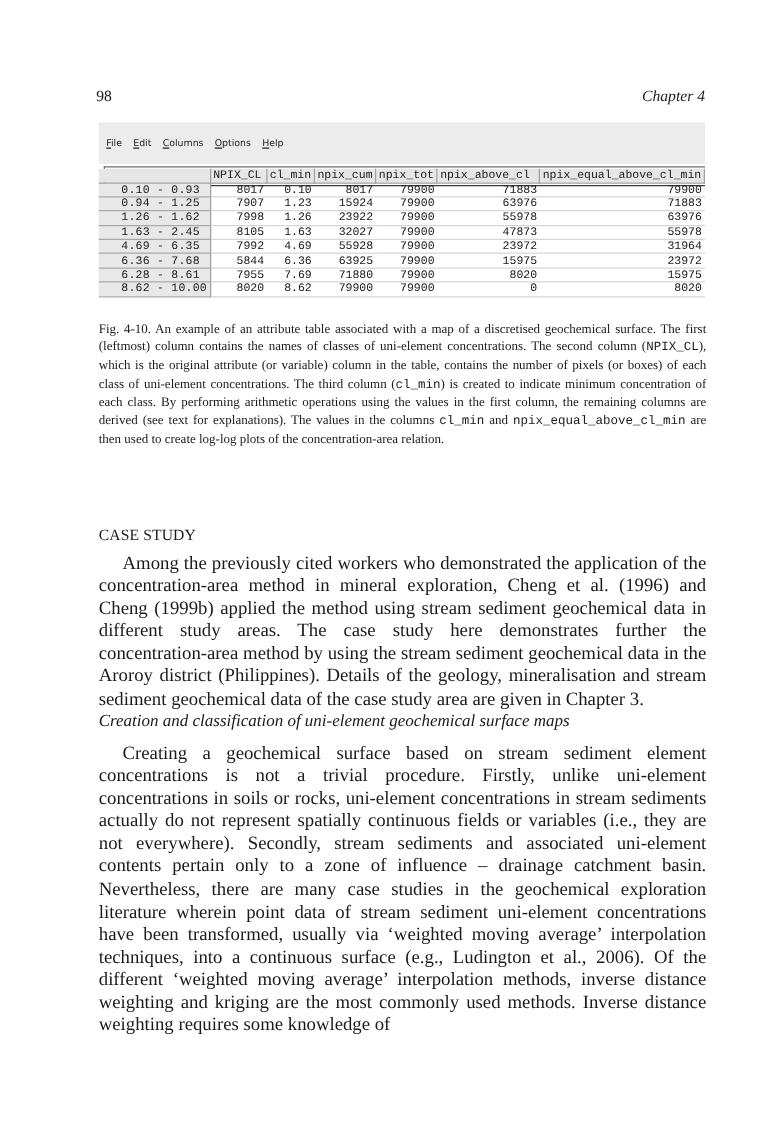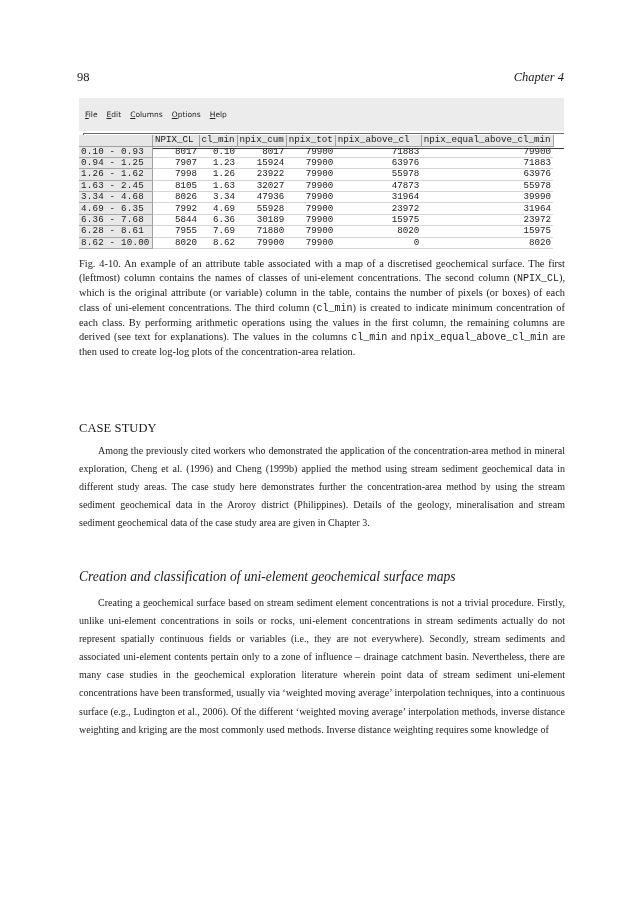--- a/index.html
+++ b/index.html
@@ -99,21 +99,21 @@
       height: 10.4px;
       white-space: nowrap;
       text-align: right;
       border-bottom: 1px solid #d6d6d6;
     }
     table.attr-table td.rowhead {
       background: #e8e8e8;
       text-align: left;
       border-right: 1px solid #a0a0a0;
       border-bottom: 1px solid #a8a8a8;
-      padding-left: 2px;
+      padding-left: 18px;
       letter-spacing: 0.2px;
     }
     table.attr-table td.c1 { width: 42px; }
     table.attr-table td.c2 { width: 32px; }
     table.attr-table td.c3 { width: 44px; }
     table.attr-table td.c4 { width: 40px; }
     table.attr-table td.c5 { width: 82px; }
     table.attr-table td.c6 { width: 118px; }
 
     
@@ -137,21 +137,21 @@
       position: absolute;
       left: 79px;
       top: 421px;
       font-size: 12.5px;
       letter-spacing: 0.1px;
     }
     .paragraph {
       position: absolute;
       left: 79px;
       width: 486px;
-      font-size: 10px;
+      font-size: 15px;
       line-height: 18.1px;
       text-align: justify;
       text-indent: 19px;
       margin: 0;
     }
     .para-1 { top: 442px; }
     .sub-heading {
       position: absolute;
       left: 79px;
       top: 569px;
@@ -221,42 +221,33 @@
           <tr>
             <td class="rowhead">1.63 - 2.45</td>
             <td class="c1">8105</td>
             <td class="c2">1.63</td>
             <td class="c3">32027</td>
             <td class="c4">79900</td>
             <td class="c5">47873</td>
             <td class="c6">55978</td>
           </tr>
           <tr>
-            <td class="rowhead">3.34 - 4.68</td>
-            <td class="c1">8026</td>
-            <td class="c2">3.34</td>
-            <td class="c3">47936</td>
-            <td class="c4">79900</td>
-            <td class="c5">31964</td>
-            <td class="c6">39990</td>
-          </tr>
-          <tr>
             <td class="rowhead">4.69 - 6.35</td>
             <td class="c1">7992</td>
             <td class="c2">4.69</td>
             <td class="c3">55928</td>
             <td class="c4">79900</td>
             <td class="c5">23972</td>
             <td class="c6">31964</td>
           </tr>
           <tr>
             <td class="rowhead">6.36 - 7.68</td>
             <td class="c1">5844</td>
             <td class="c2">6.36</td>
-            <td class="c3">30189</td>
+            <td class="c3">63925</td>
             <td class="c4">79900</td>
             <td class="c5">15975</td>
             <td class="c6">23972</td>
           </tr>
           <tr>
             <td class="rowhead">6.28 - 8.61</td>
             <td class="c1">7955</td>
             <td class="c2">7.69</td>
             <td class="c3">71880</td>
             <td class="c4">79900</td>

